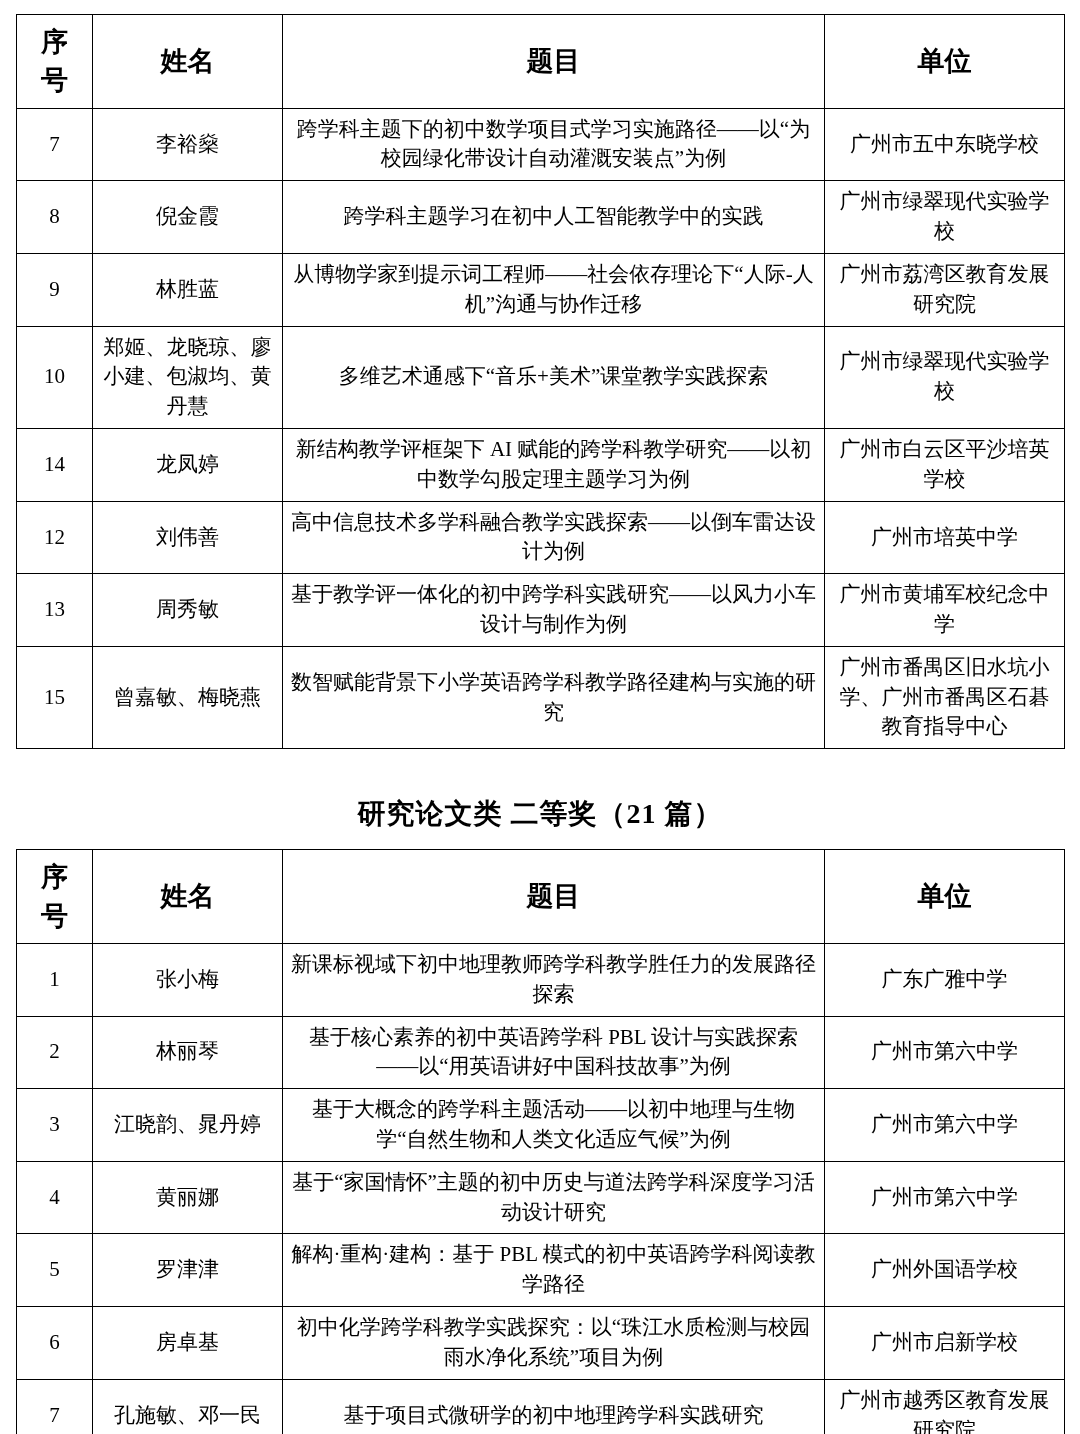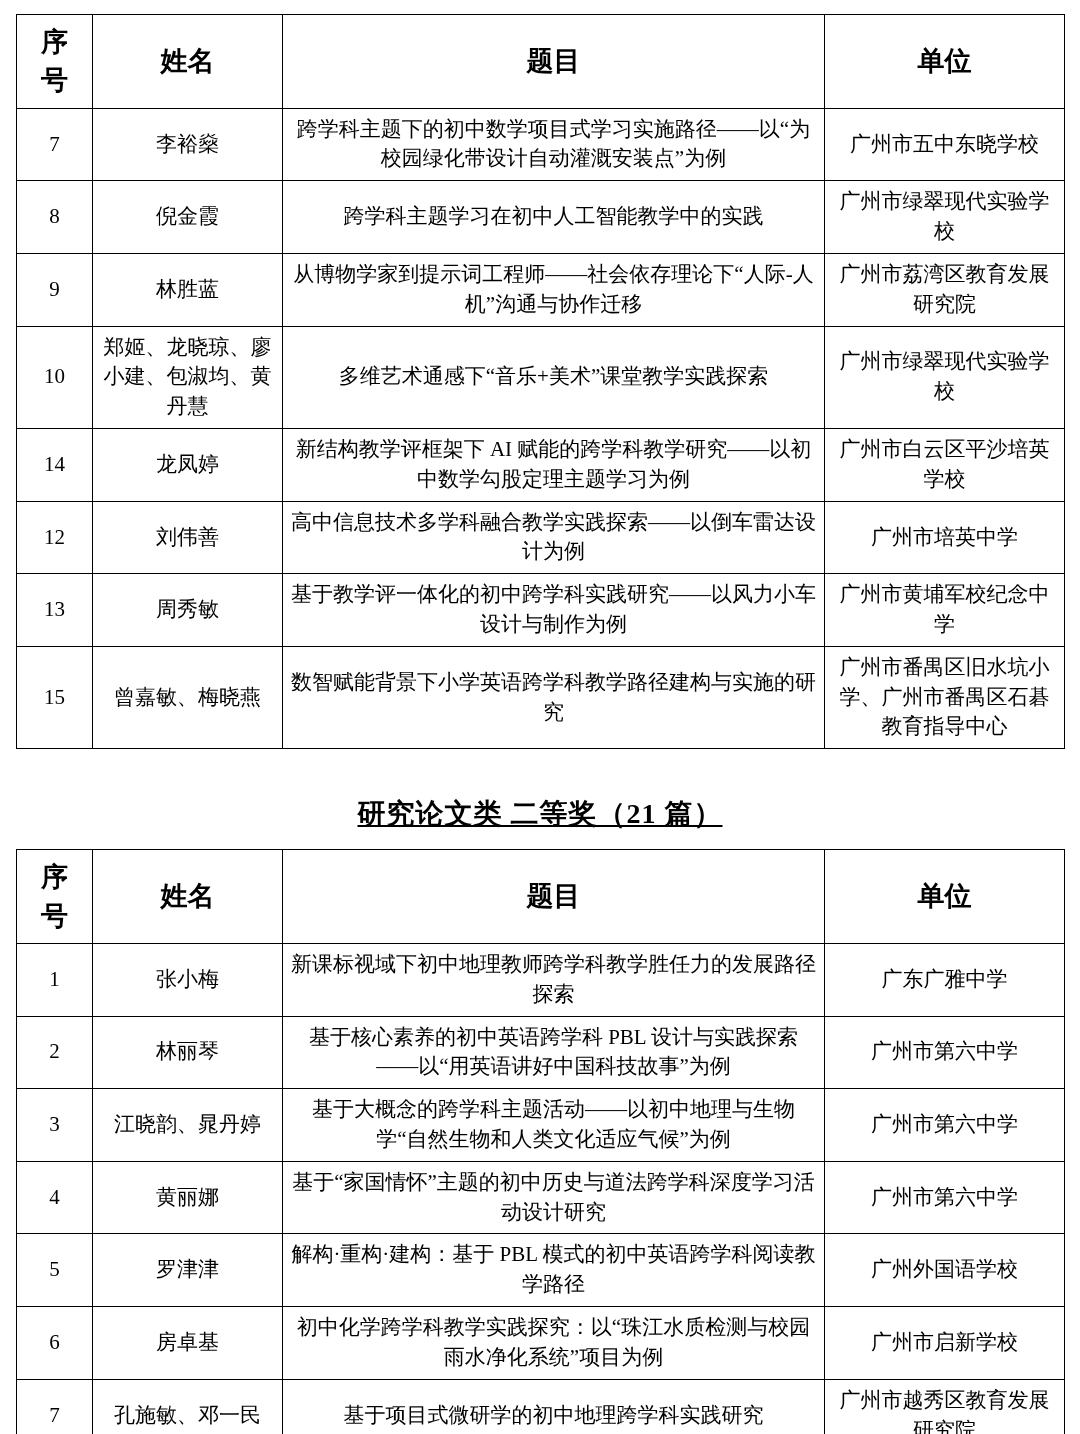--- a/index.html
+++ b/index.html
@@ -58,21 +58,20 @@
   }
   td.cell-no {
     text-align: center;
   }
   .section-heading {
     text-align: center;
     font-size: 28px;
     font-weight: bold;
     margin: 46px 0 16px 0;
     letter-spacing: 1px;
-    text-decoration: underline;
   }
 </style>
 </head>
 <body>
 
 <div class="page">
 
   <table class="award-table">
     <colgroup>
       <col class="c-no">

